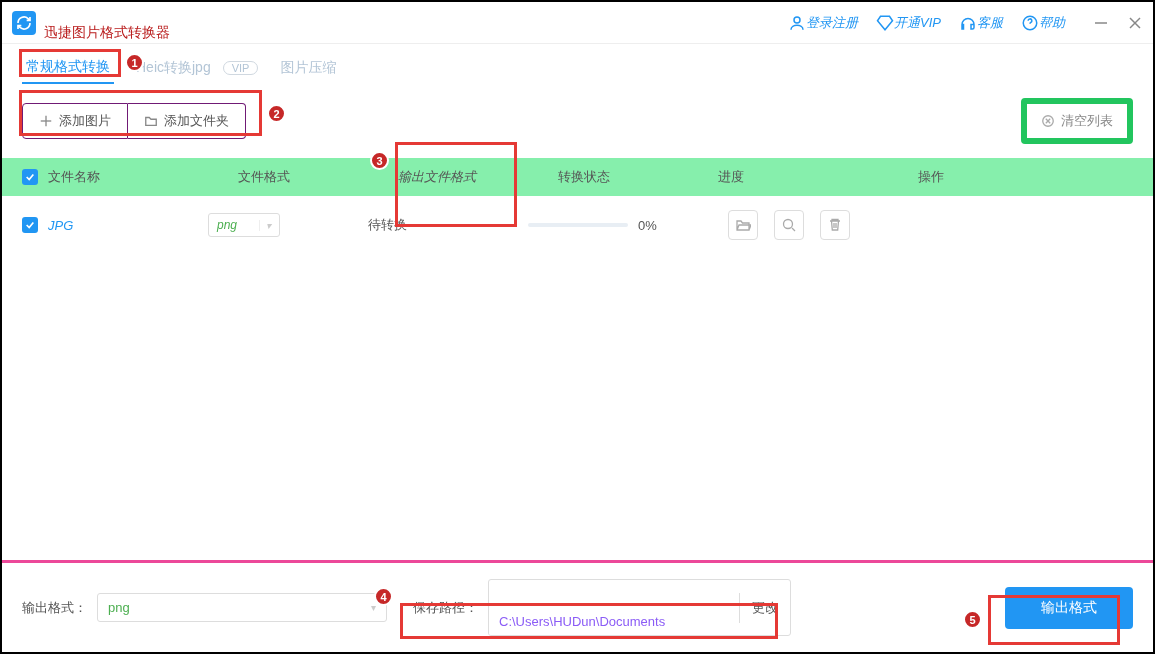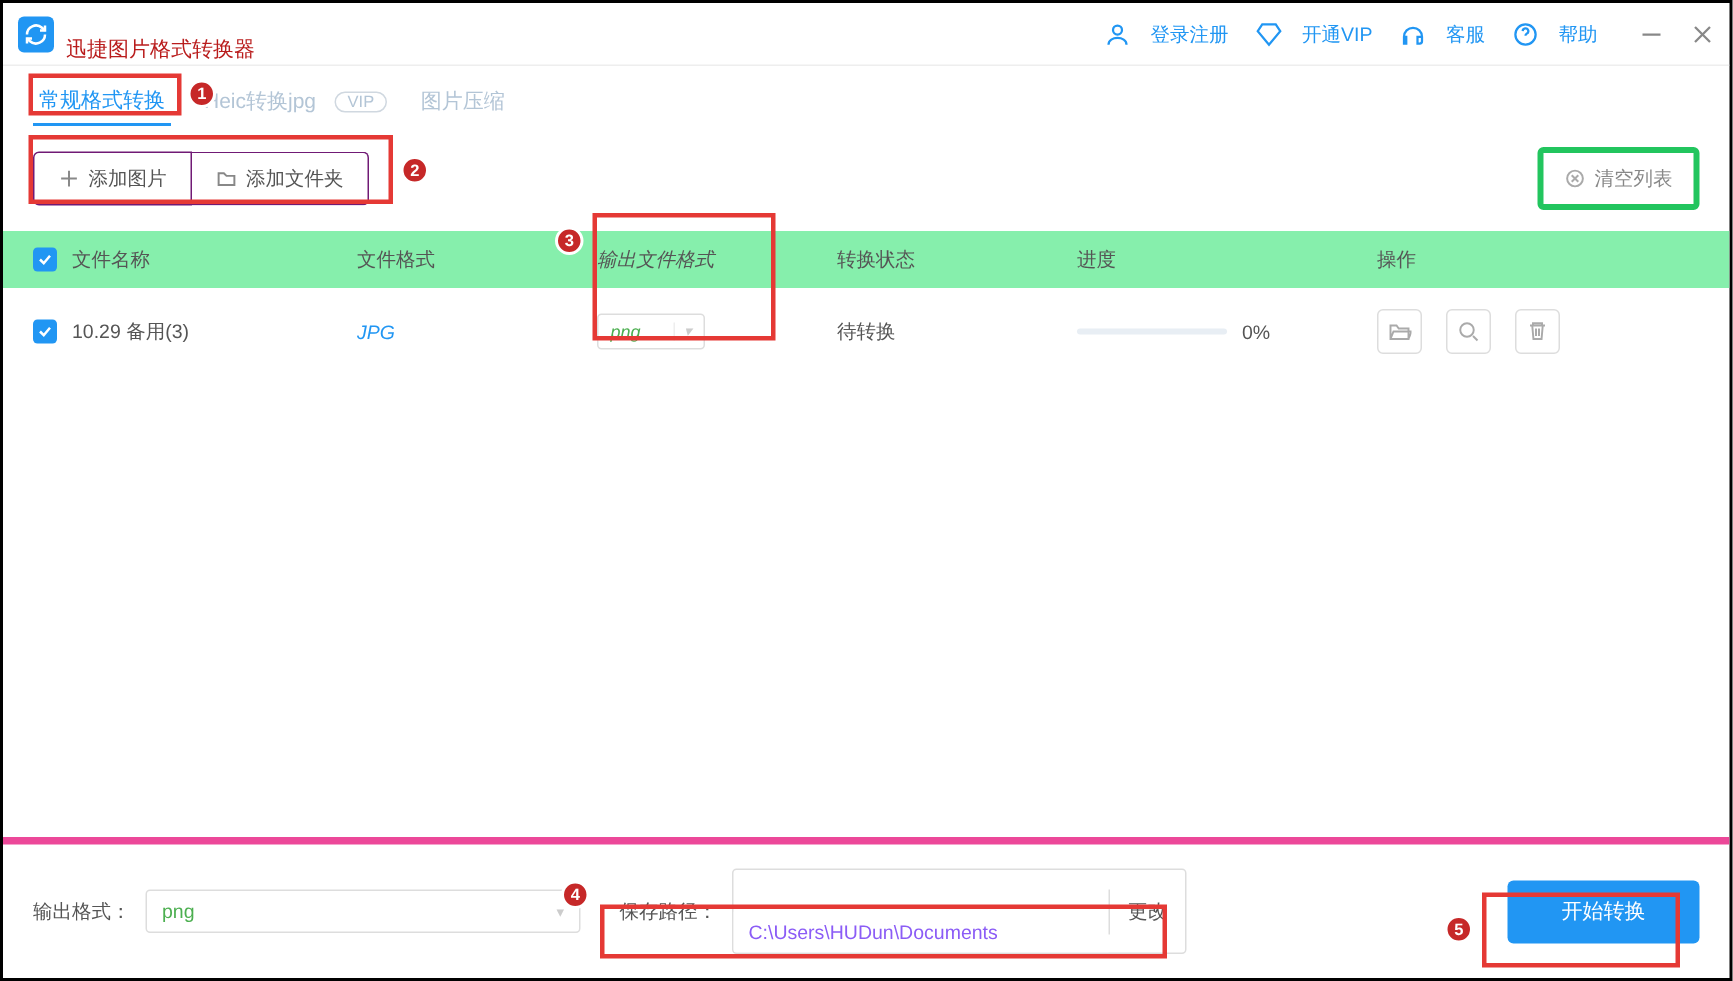--- a/index.html
+++ b/index.html
@@ -41,24 +41,25 @@
       margin-top: 20px;
     }
     .titlebar-right {
       display: flex;
       align-items: center;
       gap: 18px;
     }
     .titlebar-link {
       display: flex;
       align-items: center;
-      gap: 13px;
+      gap: 0;
       color: #2196F3;
       font-size: 13px;
       cursor: pointer;
+      font-style: italic;
     }
     .titlebar-link svg { width: 18px; height: 18px; }
     .win-controls {
       display: flex;
       gap: 18px;
       margin-left: 10px;
     }
     .win-btn {
       width: 16px;
       height: 16px;
@@ -114,21 +115,21 @@
       cursor: pointer;
     }
     .btn:first-child { border-radius: 4px 0 0 4px; }
     .btn:last-child { border-radius: 0 4px 4px 0; border-left: none; }
     .toolbar-spacer { flex: 1; }
     .clear-btn {
       display: flex;
       align-items: center;
       gap: 6px;
       padding: 8px 14px;
-      border: 4px solid #22c55e;
+      border: 6px solid #22c55e;
       border-radius: 4px;
       background: #fff;
       font-size: 13px;
       color: #888;
       cursor: pointer;
     }
     
     .table-header {
       display: flex;
       background: #86efac;
@@ -203,21 +204,21 @@
       position: absolute;
       bottom: 0;
       left: 0;
       right: 0;
       padding: 16px 20px;
       display: flex;
       align-items: center;
       gap: 10px;
       font-size: 13px;
       color: #555;
-      border-top: 5px solid #ec4899;
+      border-top: 3px solid #ec4899;
     }
     .footer-select {
       border: 1px solid #ddd;
       border-radius: 3px;
       padding: 6px 10px;
       width: 290px;
       color: #4CAF50;
       display: flex;
       justify-content: space-between;
       align-items: center;
@@ -386,21 +387,20 @@
 </div>
 
 <div class="table-row">
   <div class="col-check">
     <div class="checkbox">
       <svg viewBox="0 0 12 12" stroke="#fff" stroke-width="2" fill="none">
           <polyline points="2,6 5,9 10,3"></polyline>
         </svg>
     </div>
   </div>
-  <div class="col-name">10.29 备用(3)</div>
   <div class="col-format format-text">JPG</div>
   <div class="col-output">
     <div class="format-select">
       <span>png</span>
       <span class="chev">▾</span>
     </div>
   </div>
   <div class="col-status">待转换</div>
   <div class="col-progress">
     <div class="progress-bar"></div>
@@ -433,21 +433,21 @@
   <div class="footer-select">
     <span>png</span>
     <span class="chev">▾</span>
   </div>
   <span style="margin-left:16px;">保存路径：</span>
   <div class="path-group">
     <input class="path-input" readonly="" value="C:\Users\HUDun\Documents" style="">
     <button class="change-btn">更改</button>
   </div>
   <div class="footer-spacer"></div>
-  <button class="start-btn">开始转换</button>
+  <button class="start-btn">输出格式</button>
 </div>
 
 <div class="anno-box" style="left:17px; top:47px; width:102px; height:28px;"></div>
 <div class="anno-num" style="left:123px; top:51px;">1</div>
 
 <div class="anno-box" style="left:17px; top:88px; width:243px; height:46px;"></div>
 <div class="anno-num" style="left:265px; top:102px;">2</div>
 
 <div class="anno-box" style="left:393px; top:140px; width:122px; height:85px;"></div>
 <div class="anno-num" style="left:368px; top:149px;">3</div>

